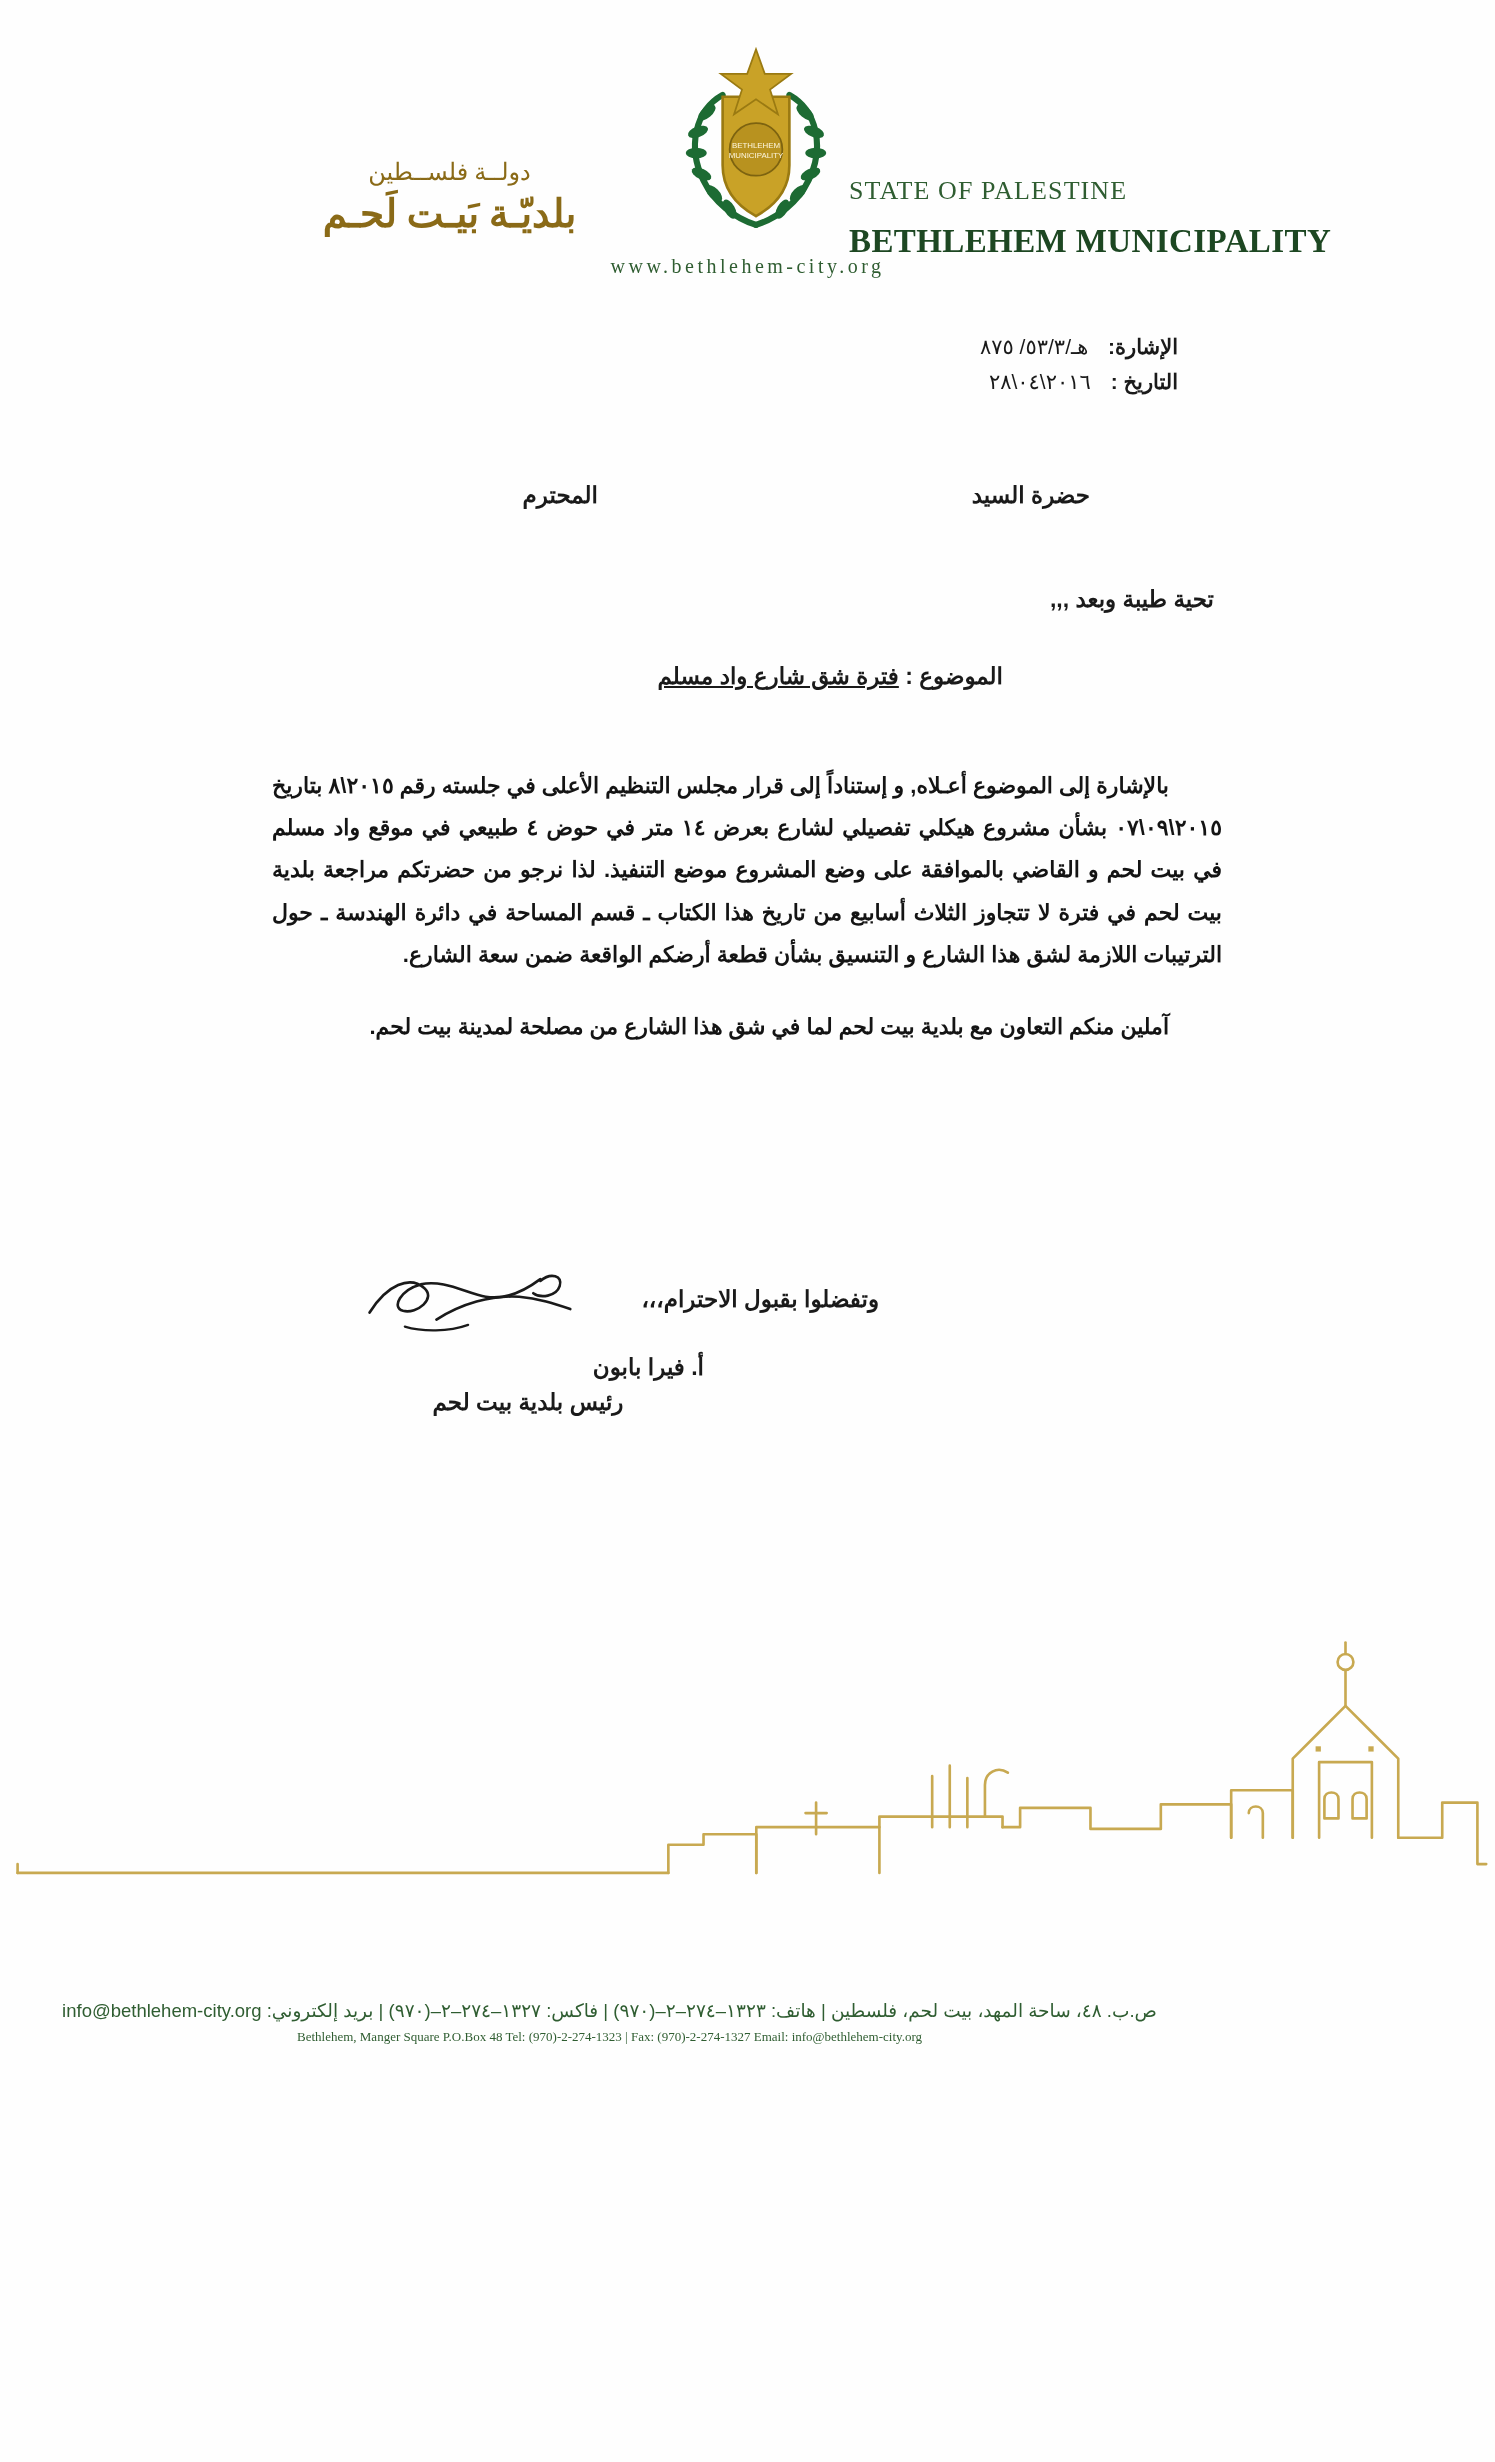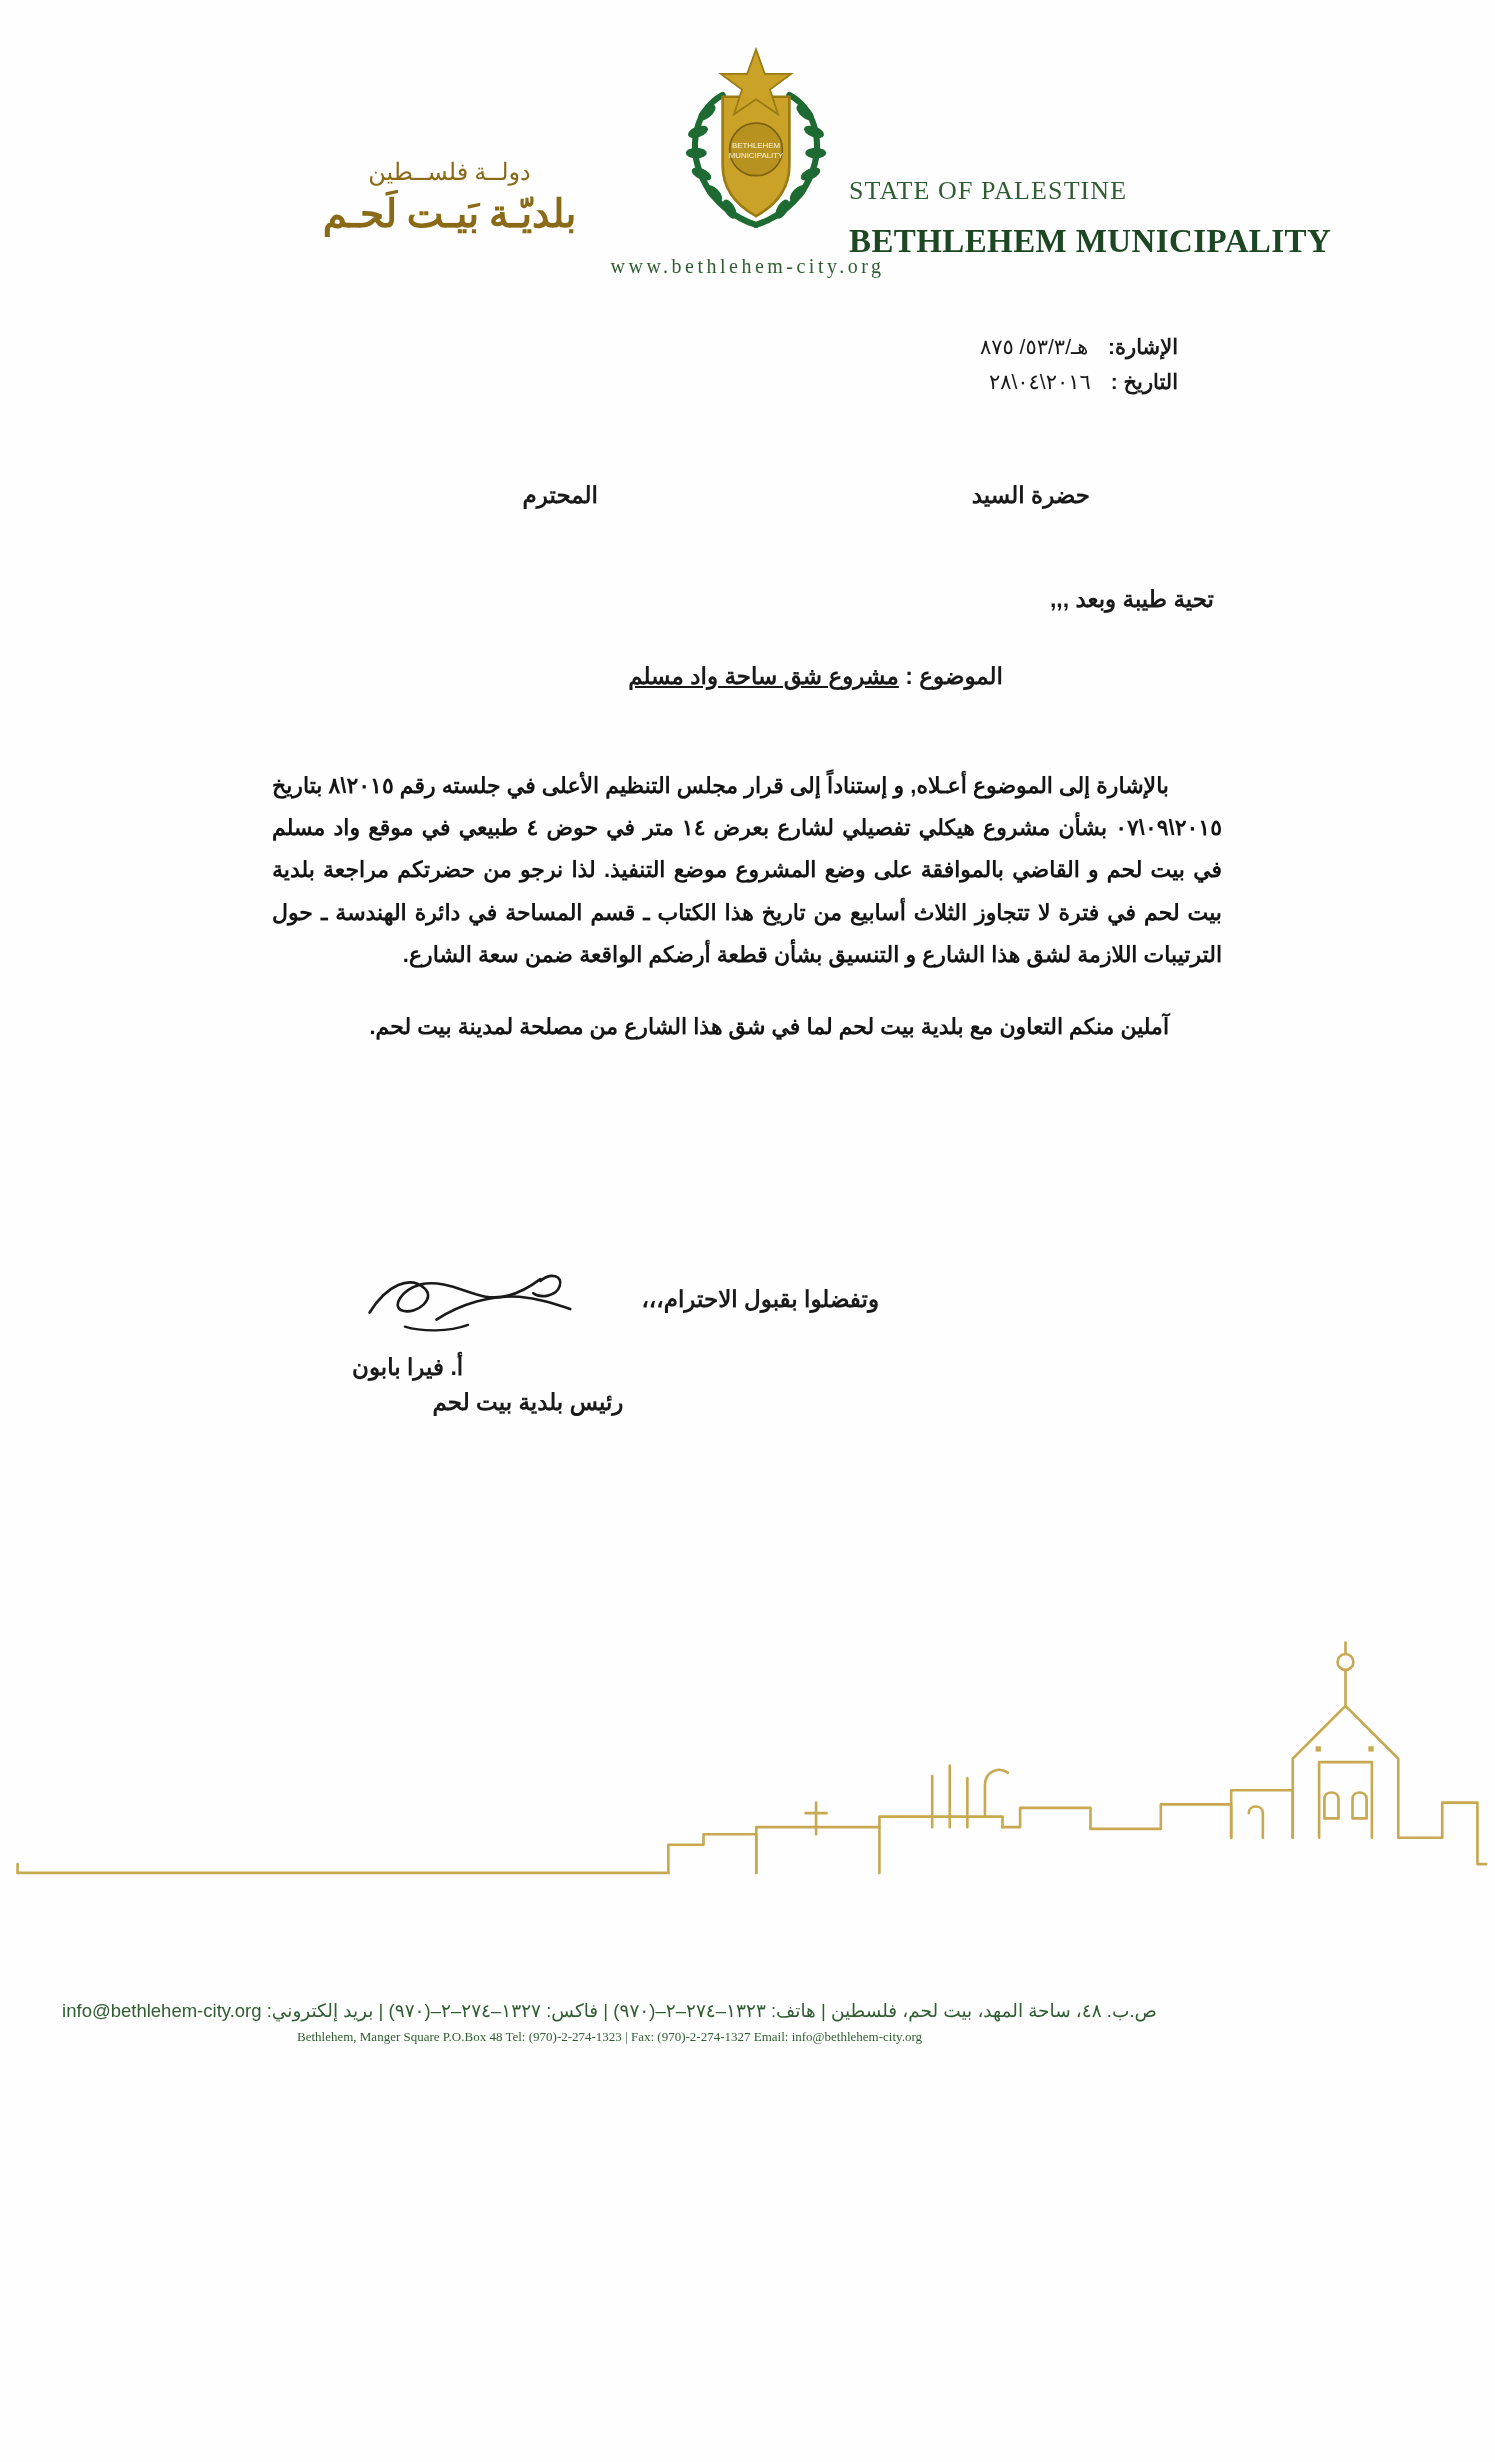--- a/index.html
+++ b/index.html
@@ -184,21 +184,21 @@
     right: 879px;
     top: 1258px;
     width: 264px;
     height: 88px;
   }
   .sig-name {
     position: absolute;
     right: 791px;
     top: 1354px;
     width: 352px;
-    text-align: left;
+    text-align: right;
     font-size: 23px;
     font-weight: 700;
     font-family: "Liberation Sans", sans-serif;
   }
   .sig-title {
     position: absolute;
     right: 791px;
     top: 1389px;
     width: 352px;
     text-align: center;
@@ -300,21 +300,21 @@
       <span class="label">التاريخ :</span>
       <span class="value">٢٠١٦\٠٤\٢٨</span>
     </div>
   </div>
 
   <div class="addressee">حضرة السيد</div>
   <div class="respect">المحترم</div>
   <div class="greeting">تحية طيبة وبعد ,,,</div>
 
   <div class="subject">
-    <span class="label">الموضوع : </span><span class="value">مشروع شق ساحة واد مسلم</span>
+    <span class="label">الموضوع : </span><span class="value">فترة شق شارع واد مسلم</span>
   </div>
 
   <div class="body-text">
     <p class="indent">بالإشارة إلى الموضوع أعـلاه, و إستناداً إلى قرار مجلس التنظيم الأعلى في جلسته رقم ٢٠١٥\٨ بتاريخ ٢٠١٥\٠٩\٠٧ بشأن مشروع هيكلي تفصيلي لشارع بعرض ١٤ متر في حوض ٤ طبيعي في موقع واد مسلم في بيت لحم و القاضي بالموافقة على وضع المشروع موضع التنفيذ. لذا نرجو من حضرتكم مراجعة بلدية بيت لحم في فترة لا تتجاوز الثلاث أسابيع من تاريخ هذا الكتاب ـ قسم المساحة في دائرة الهندسة ـ حول الترتيبات اللازمة لشق هذا الشارع و التنسيق بشأن قطعة أرضكم الواقعة ضمن سعة الشارع.</p>
     <p class="indent">آملين منكم التعاون مع بلدية بيت لحم لما في شق هذا الشارع من مصلحة لمدينة بيت لحم.</p>
   </div>
 
   <div class="closing">وتفضلوا بقبول الاحترام،،،</div>
 
   <div class="signature">

